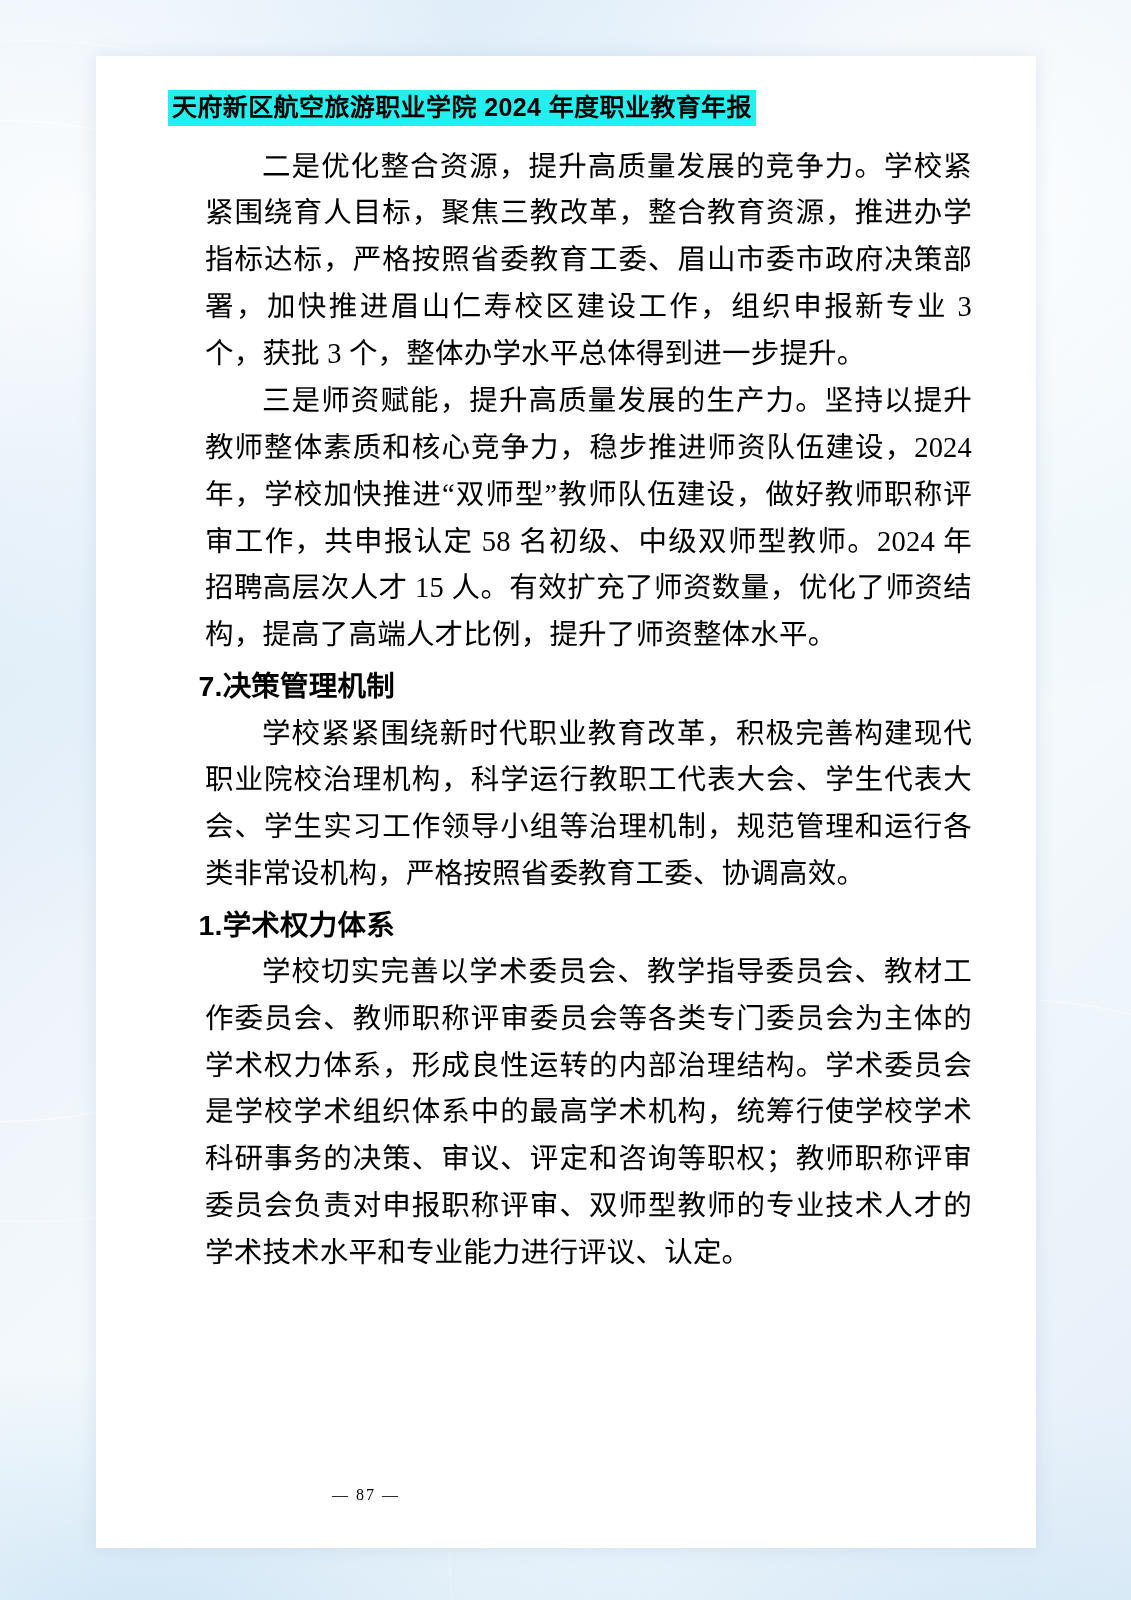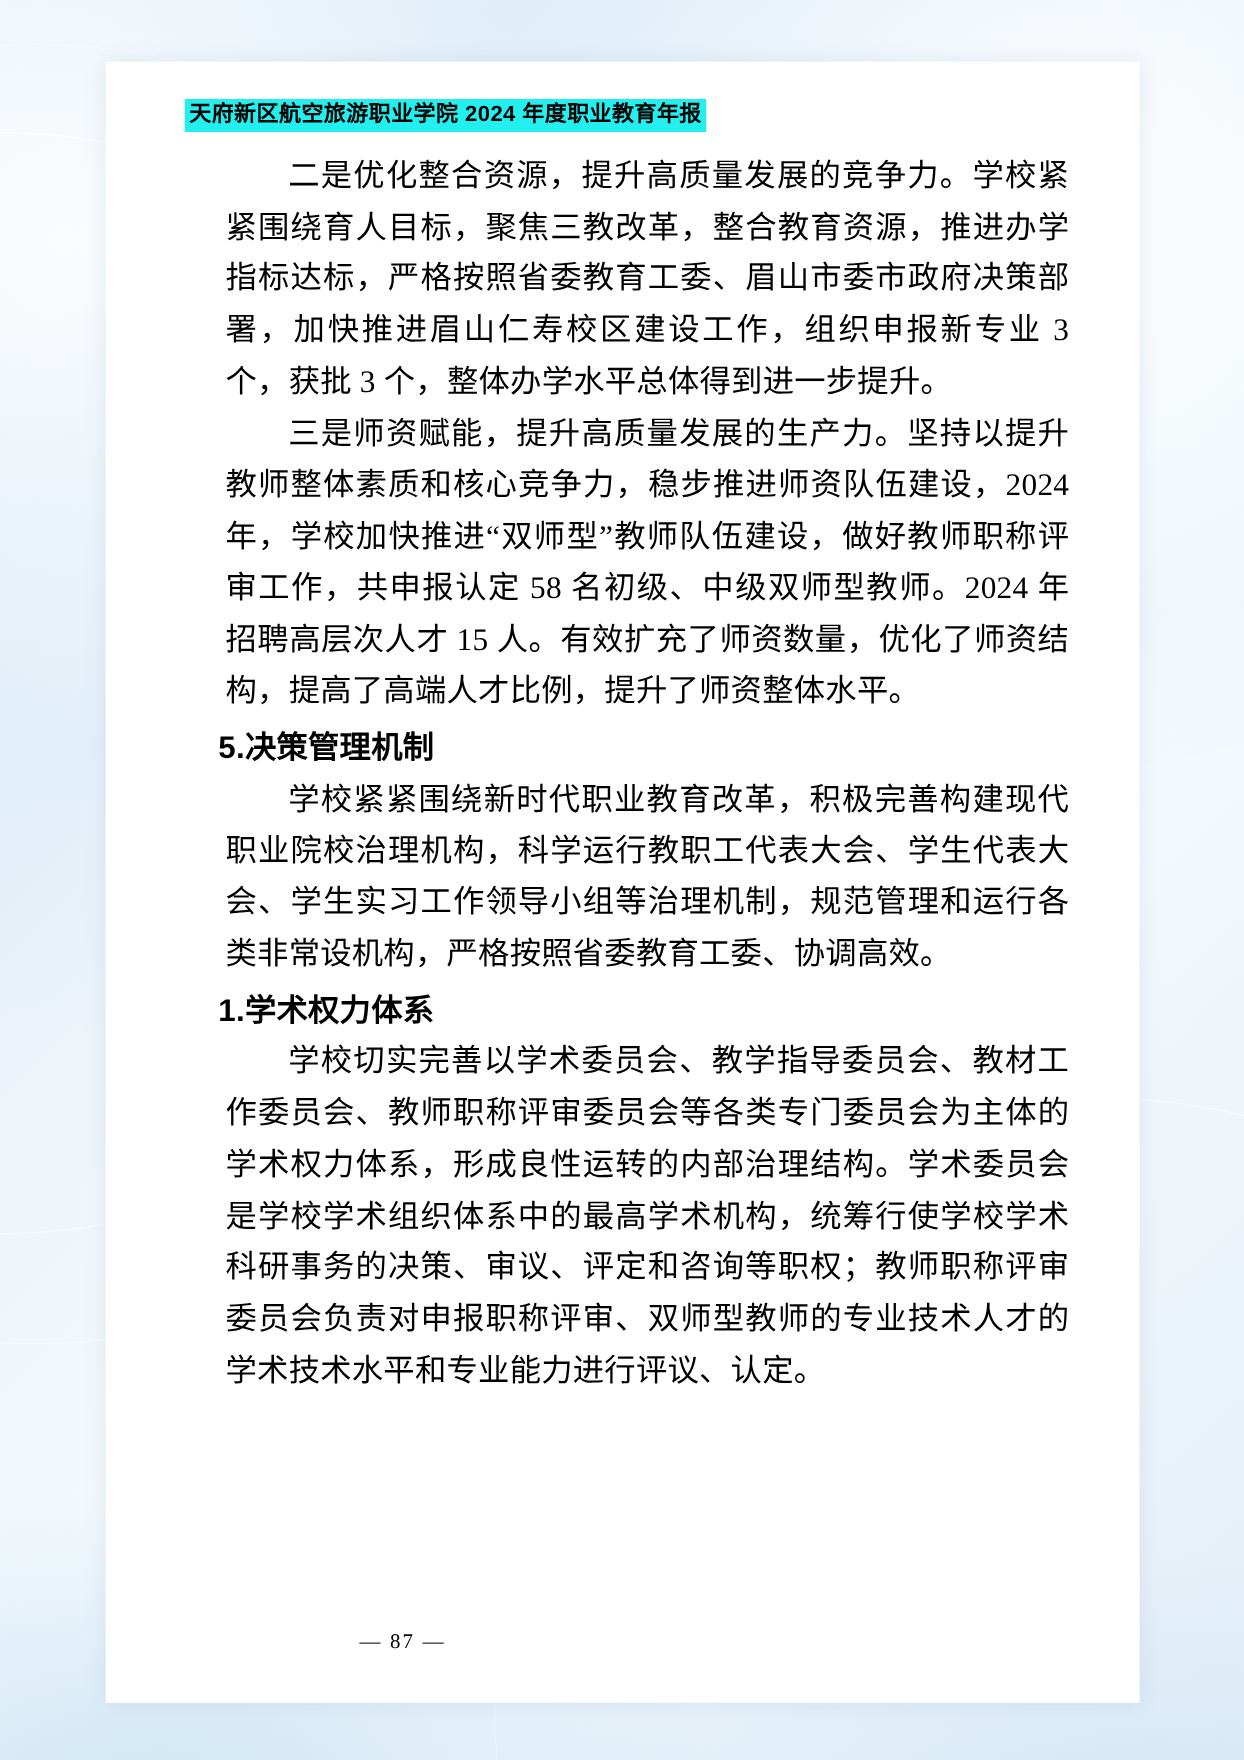--- a/index.html
+++ b/index.html
@@ -84,21 +84,21 @@
     right: 0;
     bottom: 0;
     padding: 34px 64px 0 64px;
     box-sizing: border-box;
   }
 
   
   .doc-header {
     font-family: "Liberation Sans", "DejaVu Sans", sans-serif;
     font-weight: bold;
-    font-size: 20px;
+    font-size: 25px;
     letter-spacing: 0.4px;
     color: #000000;
     background: #23efef;
     display: inline-block;
     padding: 3px 4px 4px 4px;
     margin-left: 8px;
     line-height: 1.15;
     white-space: nowrap;
   }
   .header-row {
@@ -135,21 +135,21 @@
   
   .page-footer {
     position: absolute;
     left: 0;
     right: 0;
     bottom: 44px;
     text-align: center;
   }
   .page-number {
     font-family: "Liberation Serif", "DejaVu Serif", serif;
-    font-size: 19px;
+    font-size: 16px;
     color: #000000;
     letter-spacing: 2px;
     display: inline-block;
     margin-left: -400px;
   }
 </style>
 </head>
 <body>
 
 <div class="bg-wrap">
@@ -167,21 +167,21 @@
 
     <div class="header-row">
       <span class="doc-header">天府新区航空旅游职业学院 2024 年度职业教育年报</span>
     </div>
 
     <div class="body-section">
       <p class="body-text indent">二是优化整合资源，提升高质量发展的竞争力。学校紧紧围绕育人目标，聚焦三教改革，整合教育资源，推进办学指标达标，严格按照省委教育工委、眉山市委市政府决策部署，加快推进眉山仁寿校区建设工作，组织申报新专业 3 个，获批 3 个，整体办学水平总体得到进一步提升。</p>
 
       <p class="body-text indent">三是师资赋能，提升高质量发展的生产力。坚持以提升教师整体素质和核心竞争力，稳步推进师资队伍建设，2024 年，学校加快推进“双师型”教师队伍建设，做好教师职称评审工作，共申报认定 58 名初级、中级双师型教师。2024 年招聘高层次人才 15 人。有效扩充了师资数量，优化了师资结构，提高了高端人才比例，提升了师资整体水平。</p>
 
-      <h2 class="section-heading">5.决策管理机制</h2>
+      <h2 class="section-heading">7.决策管理机制</h2>
 
       <p class="body-text indent">学校紧紧围绕新时代职业教育改革，积极完善构建现代职业院校治理机构，科学运行教职工代表大会、学生代表大会、学生实习工作领导小组等治理机制，规范管理和运行各类非常设机构，严格按照省委教育工委、协调高效。</p>
 
       <h2 class="section-heading">1.学术权力体系</h2>
 
       <p class="body-text indent">学校切实完善以学术委员会、教学指导委员会、教材工作委员会、教师职称评审委员会等各类专门委员会为主体的学术权力体系，形成良性运转的内部治理结构。学术委员会是学校学术组织体系中的最高学术机构，统筹行使学校学术科研事务的决策、审议、评定和咨询等职权；教师职称评审委员会负责对申报职称评审、双师型教师的专业技术人才的学术技术水平和专业能力进行评议、认定。</p>
     </div>
 
   </div>
 

